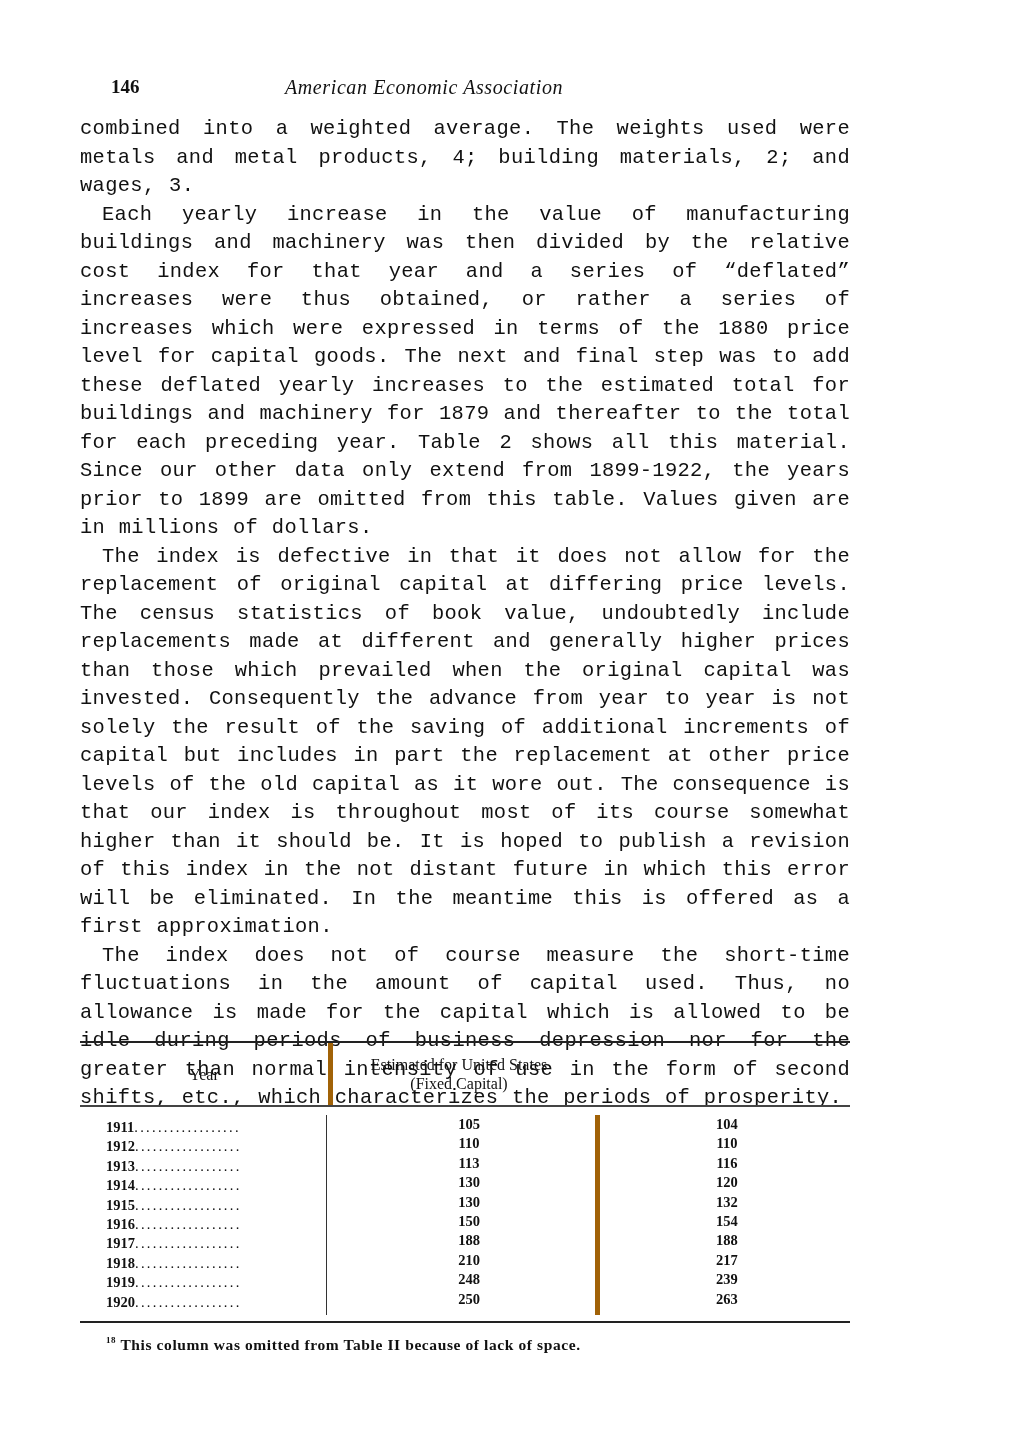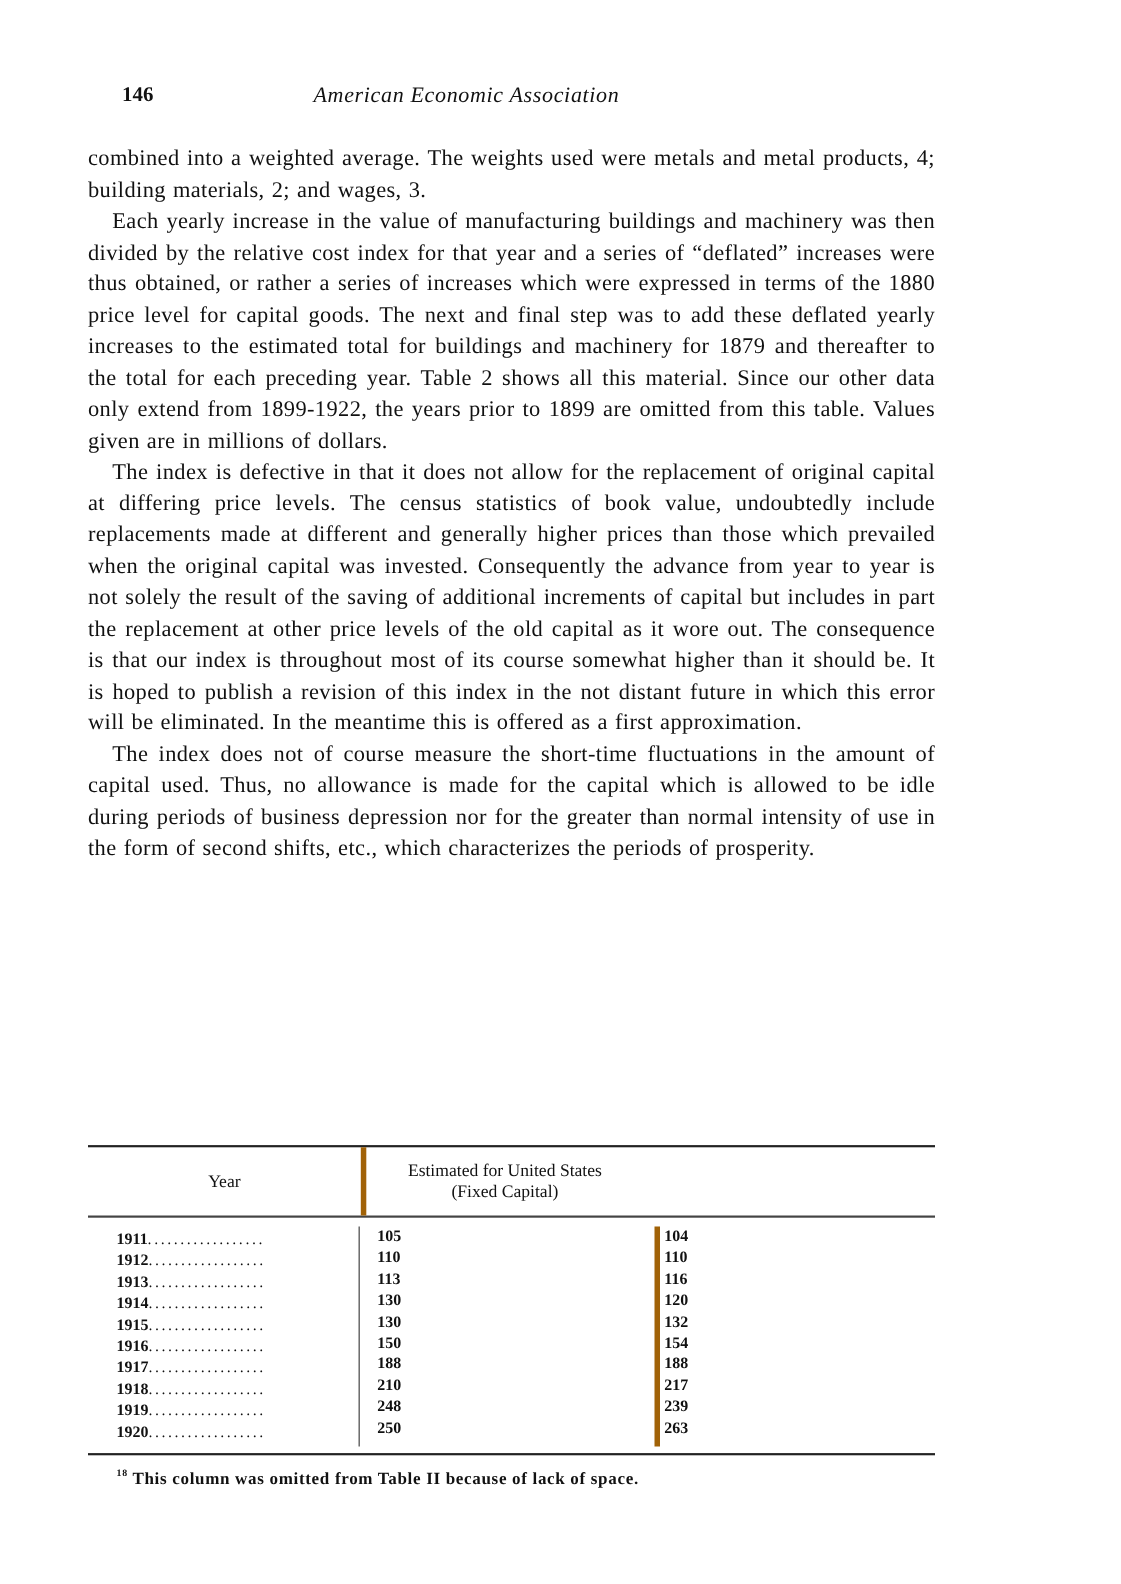--- a/index.html
+++ b/index.html
@@ -14,22 +14,22 @@
   .page-number {
     position: absolute; left: 0; top: 0; font-size: 19px; font-weight: bold;
     font-family: "Liberation Serif", serif;
     margin-left: 31px;
   }
   .journal-title {
     position: absolute; left: 205px; top: 0; font-size: 20px; font-style: italic;
     font-family: "Liberation Serif", serif; letter-spacing: 0.6px;
   }
   .body-text {
-    position: absolute; top: 130px; left: 80px; width: 770px;
-    font-family: Liberation Serif, serif; font-size: 20.4px; line-height: 28.5px;
+    position: absolute; top: 115px; left: 80px; width: 770px;
+    font-family: Liberation Mono, monospace; font-size: 20.4px; line-height: 28.5px;
     text-align: justify; letter-spacing: 0.35px; word-spacing: 1px;
   }
   .body-text p { margin: 0; }
   .body-text p.indent { text-indent: 22px; }
   sup { font-size: 11px; vertical-align: 9px; line-height: 0; }
 
   .table-wrap {
     position: absolute; top: 1041px; left: 80px; width: 770px;
     font-family: "Liberation Serif", serif;
   }
@@ -42,21 +42,21 @@
     text-align: center; font-size: 16px; line-height: 19px;
   }
   .col-year { width: 248px; justify-content: center; }
   .col-ma { width: 270px; border-left: 1px solid #333; }
   .col-us { width: 252px; border-left: 5px solid #a16207; }
   .tbody { display: flex; padding-top: 8px; height: 200px; }
   .col-body { display: flex; flex-direction: column; }
   .td { height: 19.4px; font-size: 14.5px; font-weight: bold; line-height: 19.4px; }
   .year-cell { padding-left: 26px; white-space: nowrap; overflow: hidden; }
   .year-cell .dots { font-weight: normal; letter-spacing: 2.3px; }
-  .num-cell { text-align: left; }
+  .num-cell { text-align: center; }
   .col-ma.col-body .num-cell { padding-left: 16px; }
   .col-us.col-body .num-cell { padding-left: 4px; }
   .rule-bottom { border-top: 2px solid #222; margin-top: 6px; }
   .footnote {
     position: absolute; top: 1336px; left: 106px; font-family: "Liberation Serif", serif;
     font-size: 15.5px; font-weight: bold; letter-spacing: 0.6px;
   }
   .footnote sup { font-size: 9px; vertical-align: 7px; }
 </style>
 </head>

